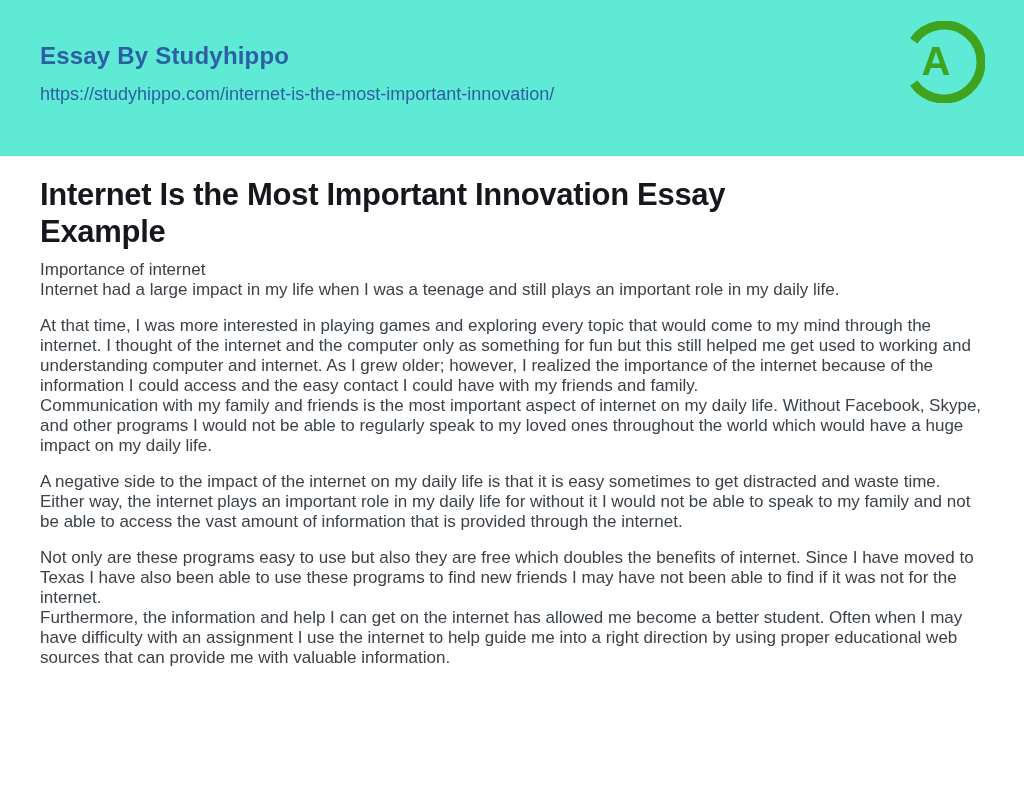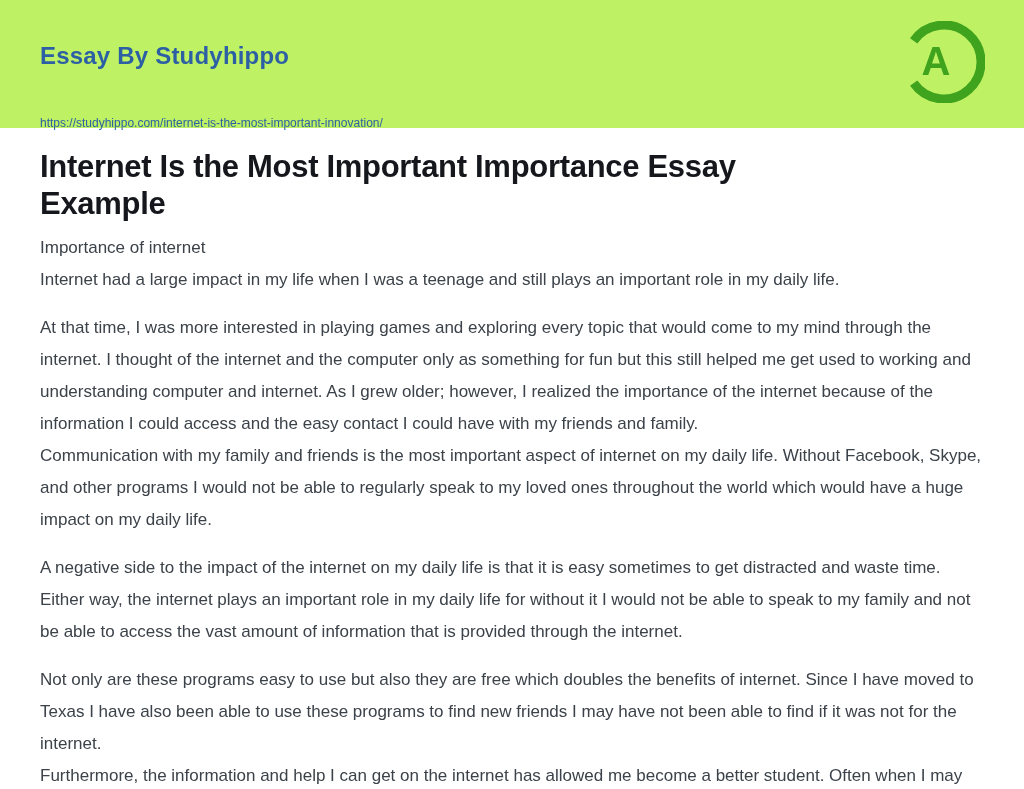--- a/index.html
+++ b/index.html
@@ -13,41 +13,40 @@
     width: 1024px;
     height: 789px;
     overflow: hidden;
     position: relative;
   }
 
   
   .page-header {
     position: relative;
     width: 1024px;
-    height: 128px;
-    background: #bef264;
+    height: 156px;
+    background: #5eead4;
   }
   .site-title {
     position: absolute;
     left: 40px;
     top: 42px;
     font-size: 24px;
     font-weight: 700;
     letter-spacing: 0.2px;
     color: #2C5FA4;
   }
   .essay-url {
     position: absolute;
     left: 40px;
     top: 84px;
-    font-size: 12px;
+    font-size: 18px;
     font-weight: 400;
     color: #2C5FA4;
     text-decoration: none;
-    margin-top: 32px;
   }
   .logo-wrap {
     position: absolute;
     right: 39px;
     top: 21px;
     width: 82px;
     height: 82px;
     cursor: pointer;
   }
 
@@ -60,42 +59,42 @@
     font-size: 31px;
     line-height: 37px;
     font-weight: 700;
     letter-spacing: -0.3px;
     color: #15171C;
     white-space: pre-line;
   }
   .essay-paragraph {
     margin: 0 0 16px 0;
     font-size: 17px;
-    line-height: 32px;
+    line-height: 20px;
     font-weight: 400;
     color: #3B4249;
     white-space: pre-line;
   }
 </style>
 </head>
 <body>
 
 <header class="page-header">
   <div class="site-title">Essay By Studyhippo</div>
   <a class="essay-url" href="#">https://studyhippo.com/internet-is-the-most-important-innovation/</a>
   <div class="logo-wrap">
     <svg width="82" height="82" viewBox="0 0 82 82" aria-hidden="true">
       <path d="M 10.7 19.8 A 37 37 0 1 1 10.7 62.2" fill="none" stroke="#3FA31E" stroke-width="9" stroke-linecap="butt"></path>
       <text x="33" y="54" text-anchor="middle" font-family="Liberation Sans, sans-serif" font-size="40" font-weight="bold" fill="#3FA31E">A</text>
     </svg>
   </div>
 </header>
 
 <main class="article">
-  <h1 class="essay-title">Internet Is the Most Important Importance Essay
+  <h1 class="essay-title">Internet Is the Most Important Innovation Essay
 Example</h1>
   <p class="essay-paragraph">Importance of internet
 Internet had a large impact in my life when I was a teenage and still plays an important role in my daily life.</p>
   <p class="essay-paragraph">At that time, I was more interested in playing games and exploring every topic that would come to my mind through the internet. I thought of the internet and the computer only as something for fun but this still helped me get used to working and understanding computer and internet. As I grew older; however, I realized the importance of the internet because of the information I could access and the easy contact I could have with my friends and family.
 Communication with my family and friends is the most important aspect of internet on my daily life. Without Facebook, Skype, and other programs I would not be able to regularly speak to my loved ones throughout the world which would have a huge impact on my daily life.</p>
   <p class="essay-paragraph">A negative side to the impact of the internet on my daily life is that it is easy sometimes to get distracted and waste time. Either way, the internet plays an important role in my daily life for without it I would not be able to speak to my family and not be able to access the vast amount of information that is provided through the internet.</p>
   <p class="essay-paragraph">Not only are these programs easy to use but also they are free which doubles the benefits of internet. Since I have moved to Texas I have also been able to use these programs to find new friends I may have not been able to find if it was not for the internet.
 Furthermore, the information and help I can get on the internet has allowed me become a better student. Often when I may have difficulty with an assignment I use the internet to help guide me into a right direction by using proper educational web sources that can provide me with valuable information.</p>
 </main>
 

